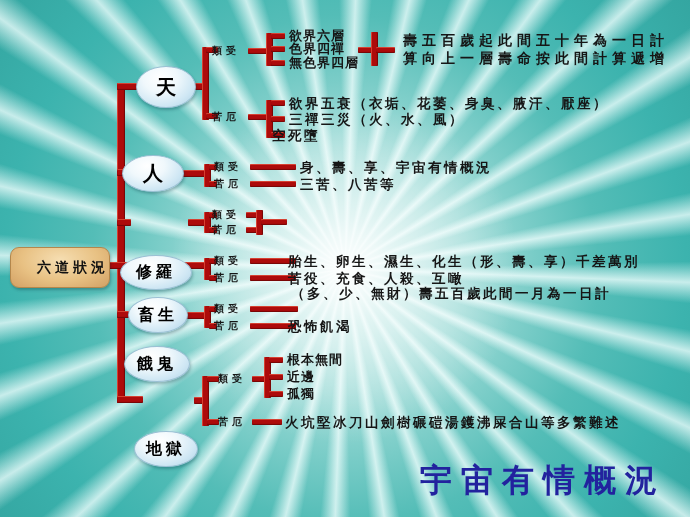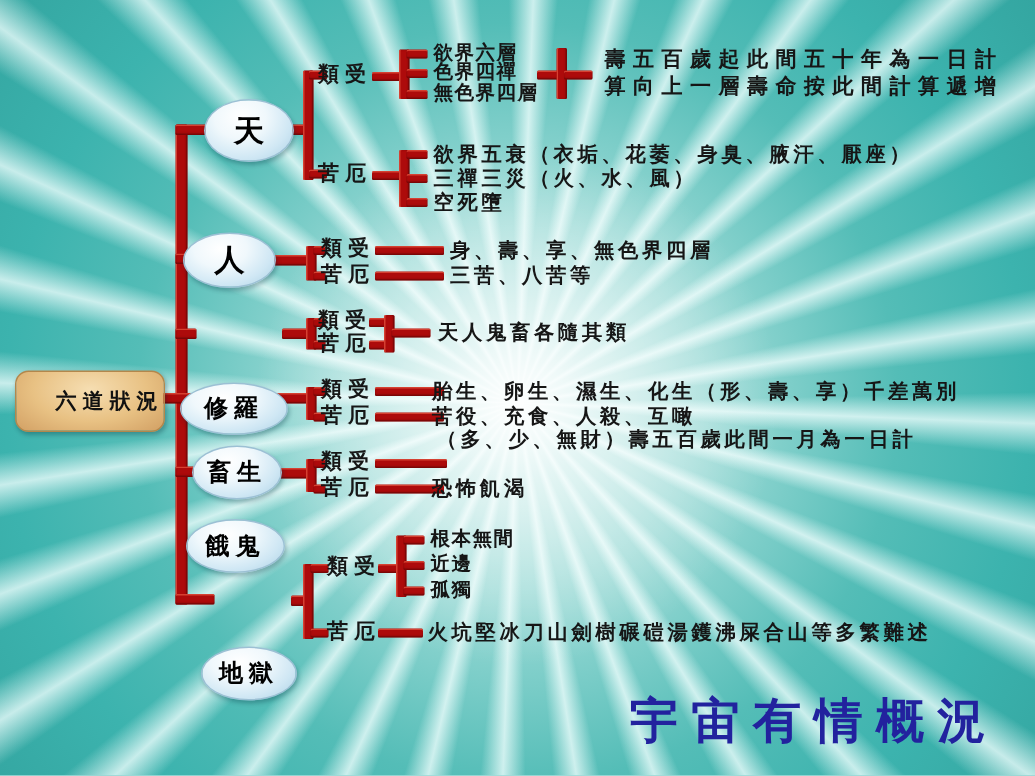--- a/index.html
+++ b/index.html
@@ -25,21 +25,21 @@
   }
   .vline{
     box-shadow: inset 1px 0 0 rgba(255,120,90,.5), inset -1px 0 1px rgba(60,0,0,.5);
   }
   .txt{
     position:absolute;
     color:#161616;
     font-weight:bold;
     white-space:nowrap;
   }
-  .lbl{font-size:14px;letter-spacing:4px;line-height:15px;}
+  .lbl{font-size:10px;letter-spacing:4px;line-height:15px;}
   .item{font-size:13.5px;letter-spacing:2.5px;line-height:14px;}
   .tight{font-size:13px;letter-spacing:1px;line-height:14px;}
   .note{font-size:14px;letter-spacing:5px;line-height:16px;}
   .oval{
     position:absolute;
     border-radius:50%;
     background:radial-gradient(ellipse at 40% 28%, #ffffff 0%, #f0f8fc 35%, var(--node-fill,#cfe7f4) 68%, #a9cfe3 100%);
     border:1px solid #9cc0d4;
     box-shadow:1px 2px 3px rgba(0,45,60,.3);
     display:flex;align-items:center;justify-content:center;
@@ -161,30 +161,29 @@
 
   <div class="txt lbl" style="left:212px;top:43px">類受</div>
   <div class="txt tight" style="left:289px;top:29px">欲界六層</div>
   <div class="txt tight" style="left:289px;top:42px">色界四禪</div>
   <div class="txt tight" style="left:289px;top:56px">無色界四層</div>
   <div class="txt note" style="left:403px;top:32px">壽五百歲起此間五十年為一日計</div>
   <div class="txt note" style="left:403px;top:50px">算向上一層壽命按此間計算遞增</div>
   <div class="txt lbl" style="left:212px;top:109px">苦厄</div>
   <div class="txt item" style="left:289px;top:112px">三禪三災（火、水、風）</div>
   <div class="txt item" style="left:289px;top:96px">欲界五衰（衣垢、花萎、身臭、腋汗、厭座）</div>
-  <div class="txt item" style="left:289px;top:128px">空死墮</div>
+  <div class="txt item" style="left:272px;top:128px">空死墮</div>
 
   <div class="txt lbl" style="left:214px;top:159px">類受</div>
-  <div class="txt item" style="left:300px;top:160px">身、壽、享、無色界四層</div>
+  <div class="txt item" style="left:300px;top:160px">身、壽、享、宇宙有情概況</div>
   <div class="txt lbl" style="left:214px;top:176px">苦厄</div>
   <div class="txt item" style="left:300px;top:177px">三苦、八苦等</div>
 
   <div class="txt lbl" style="left:212px;top:207px">類受</div>
   <div class="txt lbl" style="left:212px;top:222px">苦厄</div>
-  <div class="txt item" style="left:292px;top:215px">天人鬼畜各隨其類</div>
 
   <div class="txt lbl" style="left:214px;top:253px">類受</div>
   <div class="txt item" style="left:288px;top:254px">胎生、卵生、濕生、化生（形、壽、享）千差萬別</div>
   <div class="txt lbl" style="left:214px;top:270px">苦厄</div>
   <div class="txt item" style="left:288px;top:271px">苦役、充食、人殺、互噉</div>
 
   <div class="txt lbl" style="left:214px;top:301px">類受</div>
   <div class="txt item" style="left:291px;top:286px">（多、少、無財）壽五百歲此間一月為一日計</div>
   <div class="txt lbl" style="left:214px;top:318px">苦厄</div>
   <div class="txt item" style="left:288px;top:319px">恐怖飢渴</div>

